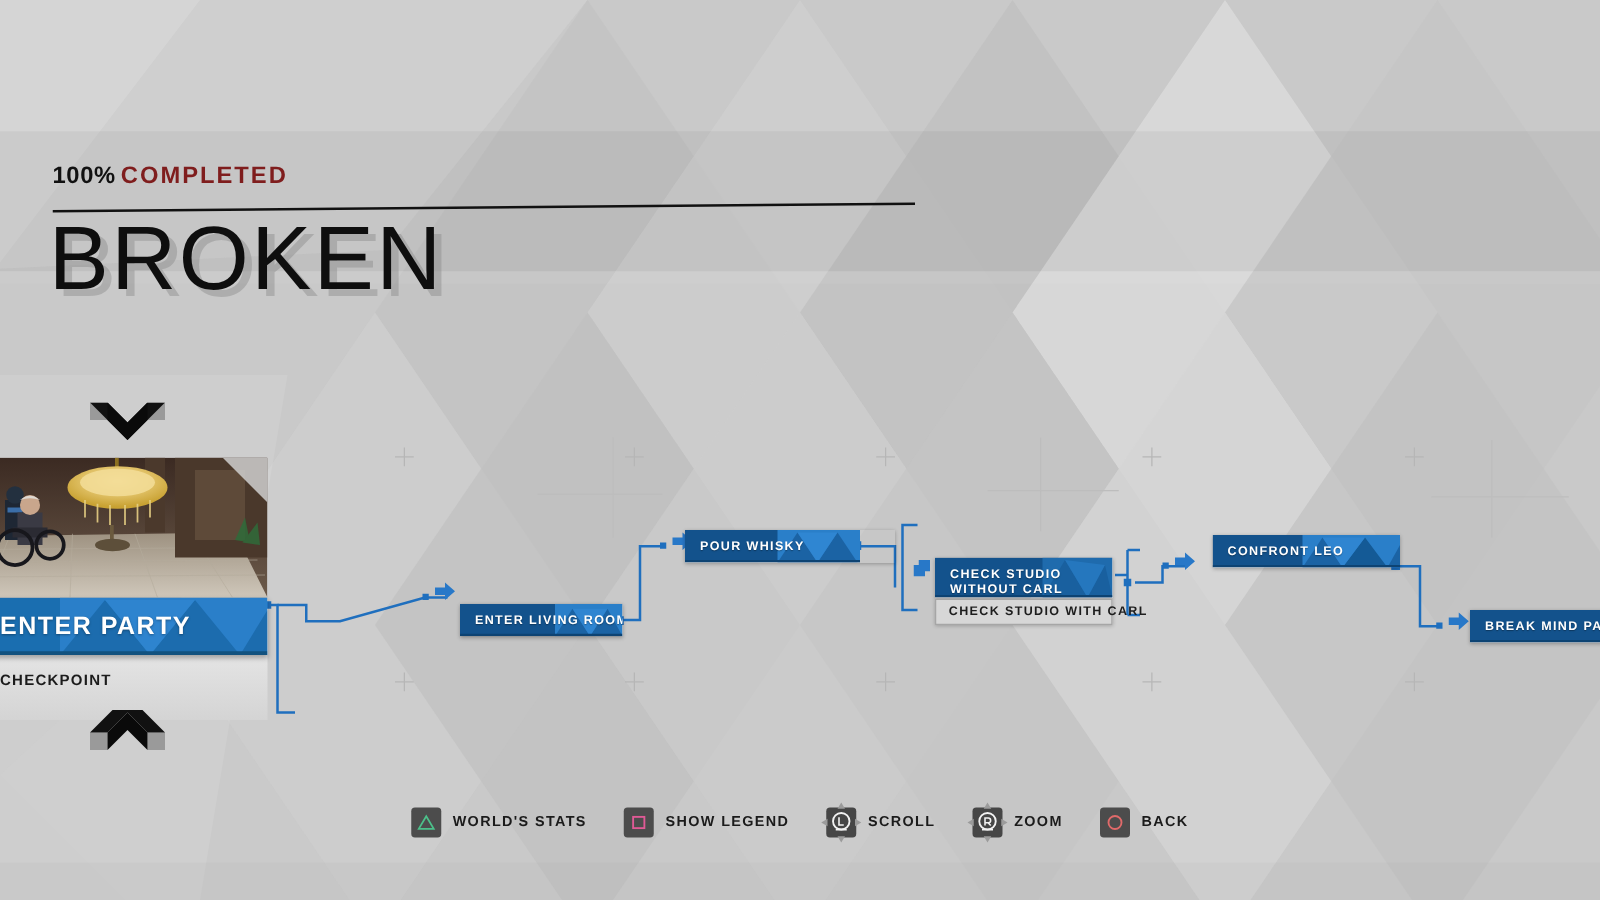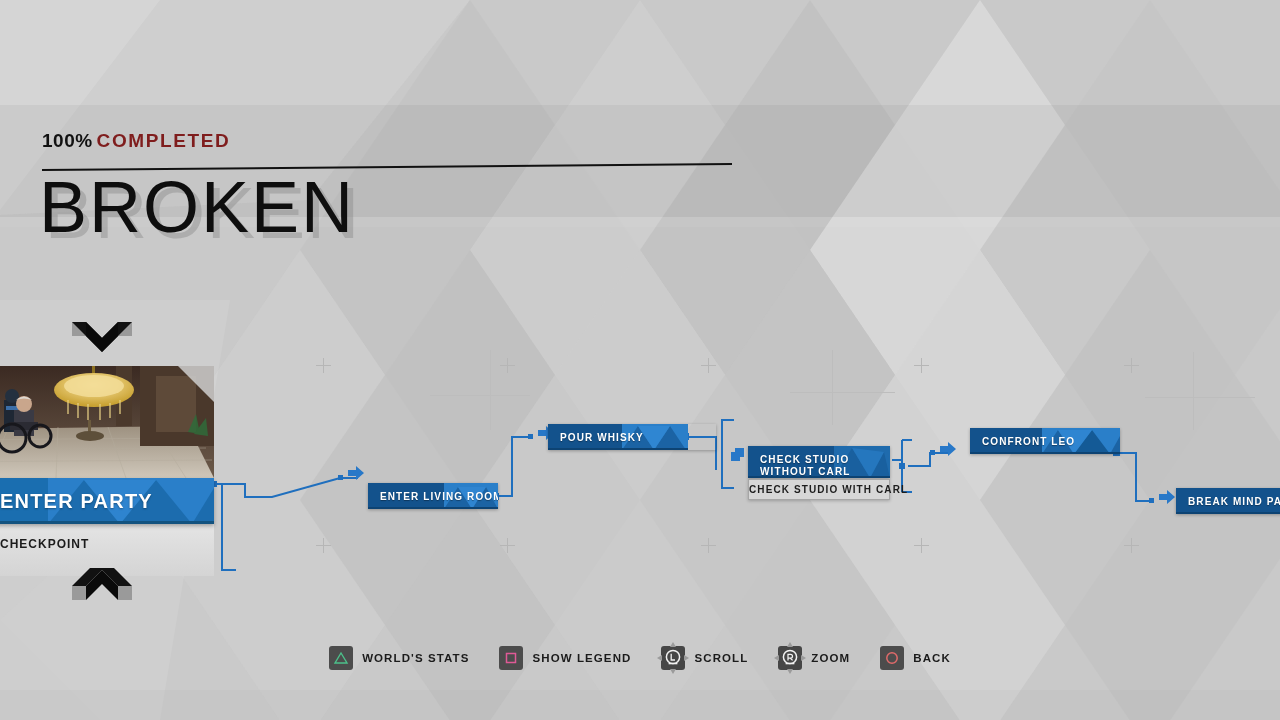--- a/index.html
+++ b/index.html
@@ -57,21 +57,21 @@
   .node.tall .lbl{
     white-space:normal;line-height:12px;padding-top:6px;padding-right:8px;
   }
   .node-alt{
     position:absolute;height:21px;display:flex;align-items:center;
     background:#d7d7d7;border:1px solid #a6a6a6;box-sizing:border-box;
     box-shadow:0 1px 3px rgba(0,0,0,.22);
   }
   .node-alt .lbl{
     color:#1d1d1d;font-size:10px;font-weight:bold;letter-spacing:1.1px;
-    white-space:nowrap;
+    padding-left:10px;white-space:nowrap;
   }
 
   
   .wires{position:absolute;inset:0;pointer-events:none;}
 
   
   .cp-panel{position:absolute;left:-112px;top:366px;width:326px;}
   .cp-shot{position:relative;width:326px;height:112px;overflow:hidden;}
   .cp-shot .scene{position:absolute;inset:0;}
   .cp-bar{

